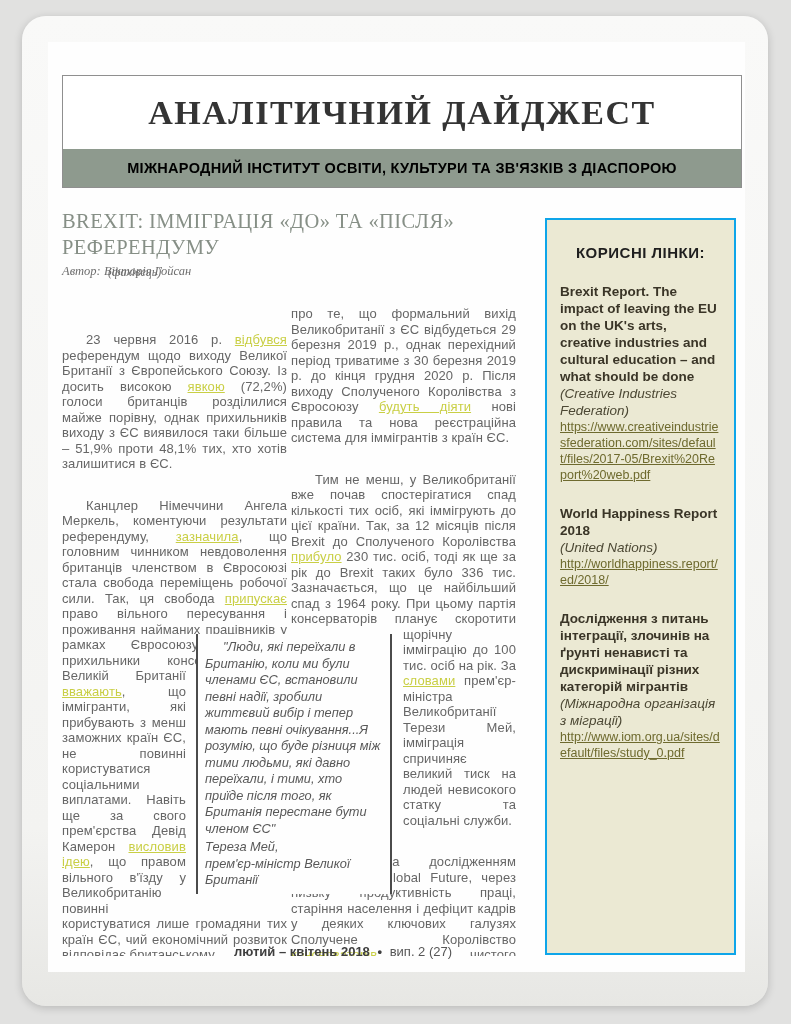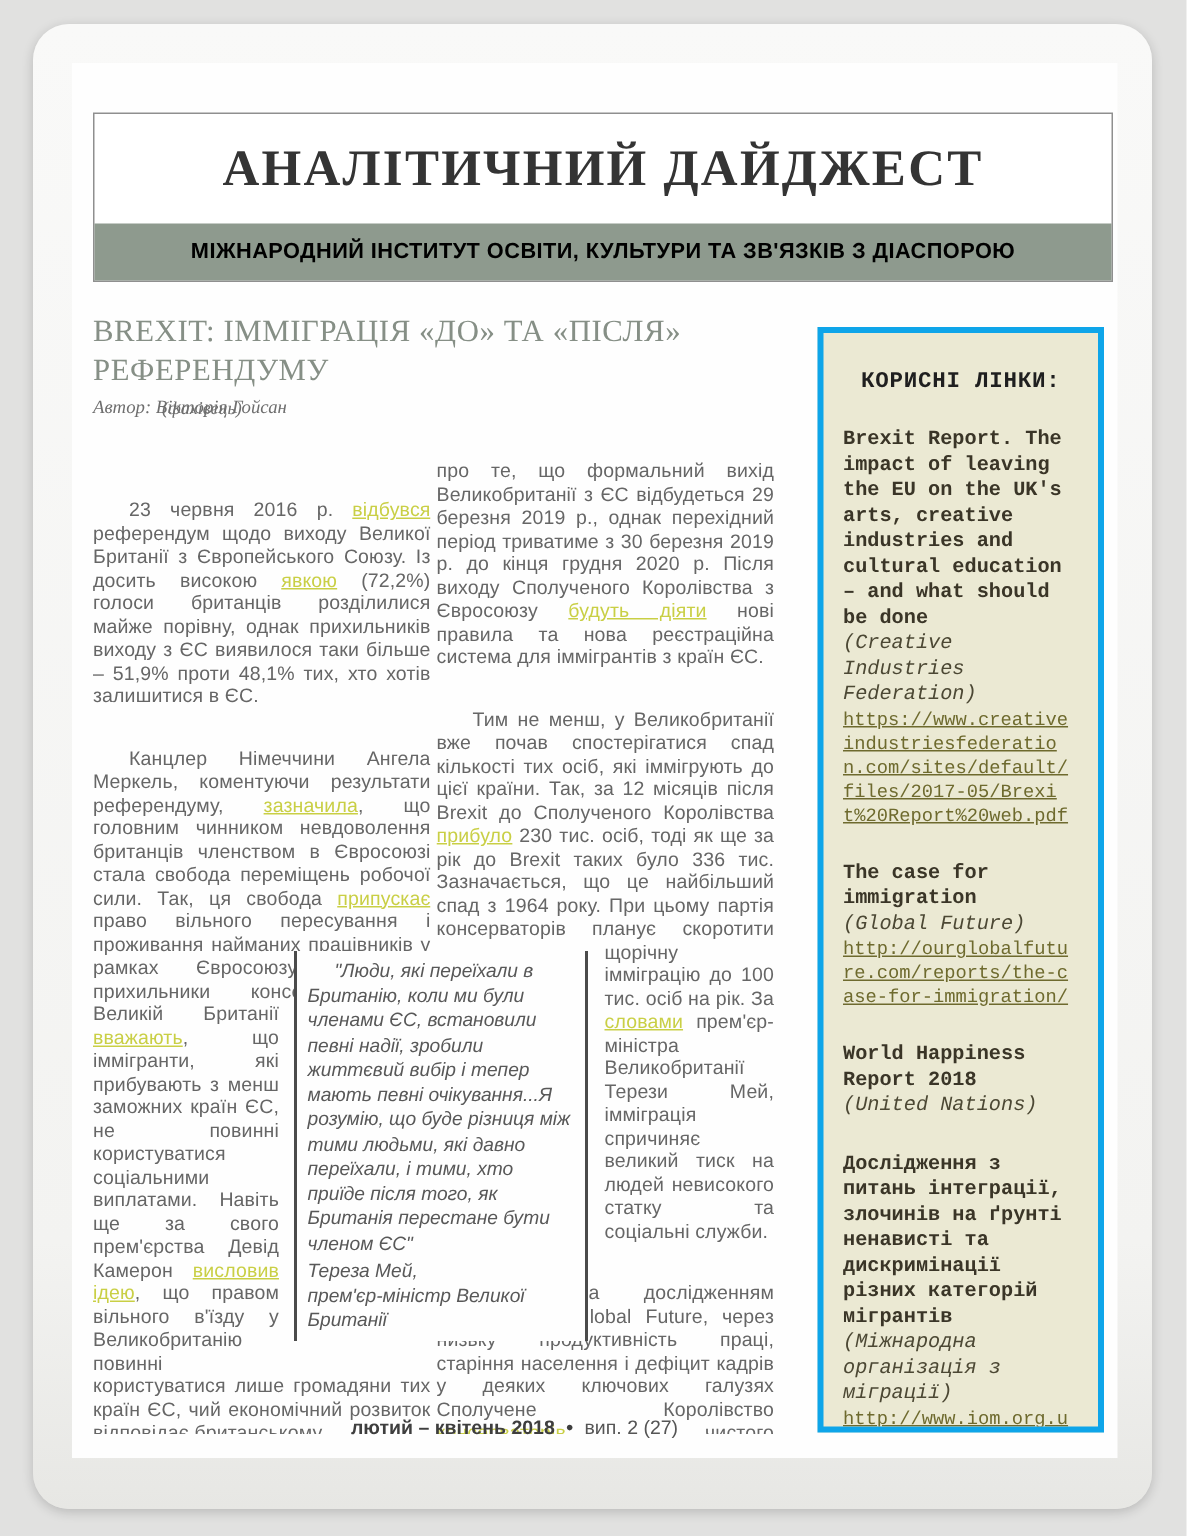--- a/index.html
+++ b/index.html
@@ -67,23 +67,23 @@
     border-left:2px solid #4b4b4b;border-right:2px solid #4b4b4b;
     padding:5px 7px;background:#fefefe;
     font-style:italic;font-size:12.8px;line-height:16.5px;color:#585858;
   }
   .pq-text{text-indent:18px;text-align:left;}
   .pq-attr,.pq-attr2{text-align:left;}
   .pq-attr{margin-top:2px;}
   
   .sidebar{
     position:absolute;left:497px;top:176px;width:191px;height:737px;
-    background:var(--sidebar,#ebe9d3);border:4px solid #0ea5e9;
+    background:var(--sidebar,#ebe9d3);border:2px solid #0ea5e9;
     box-sizing:border-box;padding:14px 13px;overflow:hidden;
-    font-family:Liberation Mono, monospace;
+    font-family:Liberation Sans, sans-serif;
   }
   .sb-heading{
     text-align:center;font-weight:bold;font-size:15px;color:#1f1f1f;
     letter-spacing:0.5px;margin:10px 0 22px 0;
   }
   .sb-entry{margin-bottom:22px;}
   .sb-title{font-weight:bold;font-size:13.5px;line-height:17px;color:#3a3527;}
   .sb-source{font-style:italic;font-size:13.5px;line-height:17px;color:#4c4834;}
   .sb-url{
     font-size:12.5px;line-height:16px;color:#6e6a2e;
@@ -131,27 +131,23 @@
 
     <aside class="sidebar">
       <div class="sb-heading">КОРИСНІ ЛІНКИ:</div>
       <div id="sb-links">
           <div class="sb-entry">
             <div class="sb-title">Brexit Report. The impact of leaving the EU on the UK's arts, creative industries and cultural education – and what should be done</div>
             <div class="sb-source">(Creative Industries Federation)</div>
             <div class="sb-url">https://www.creativeindustriesfederation.com/sites/default/files/2017-05/Brexit%20Report%20web.pdf</div>
           </div>
           <div class="sb-entry">
-            <div class="sb-title">The case for immigration</div>
-            <div class="sb-source">(Global Future)</div>
-            <div class="sb-url">http://ourglobalfuture.com/reports/the-case-for-immigration/</div>
-          </div>
-          <div class="sb-entry">
             <div class="sb-title">World Happiness Report 2018</div>
             <div class="sb-source">(United Nations)</div>
+            <div class="sb-url">http://worldhappiness.report/ed/2018/</div>
           </div>
           <div class="sb-entry">
             <div class="sb-title">Дослідження з питань інтеграції, злочинів на ґрунті ненависті та дискримінації різних категорій мігрантів</div>
             <div class="sb-source">(Міжнародна організація з міграції)</div>
             <div class="sb-url">http://www.iom.org.ua/sites/default/files/study_0.pdf</div>
           </div>
         </div>
     </aside>
 
     <div class="footer">

